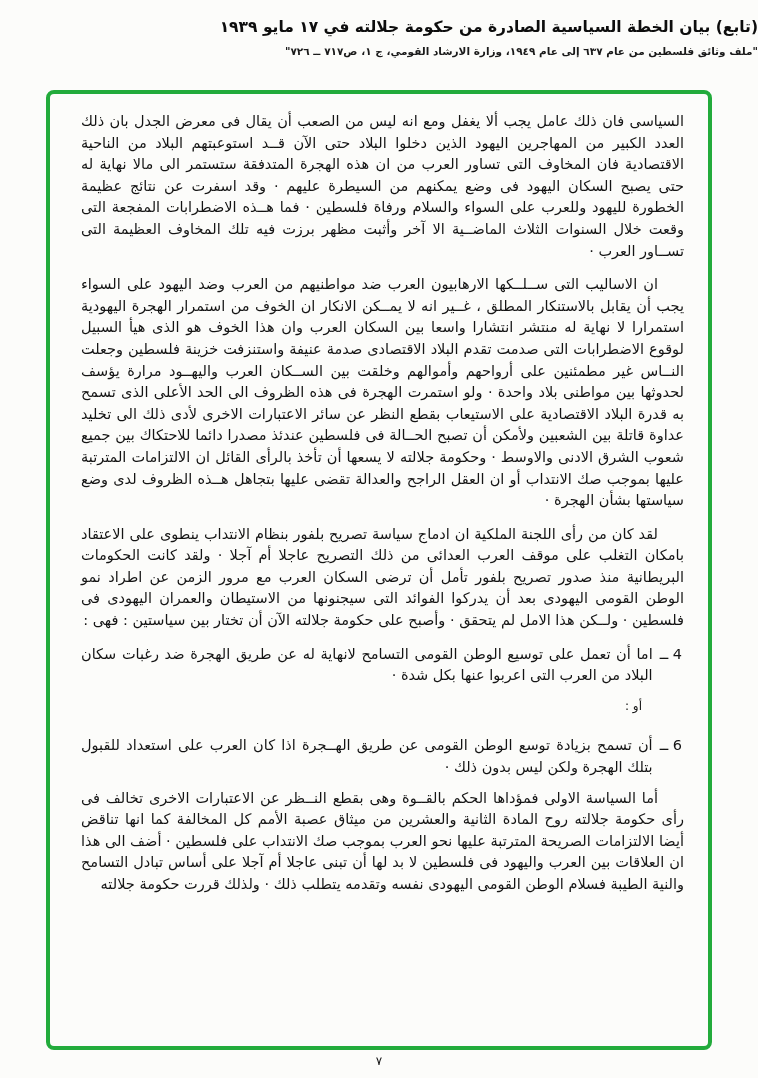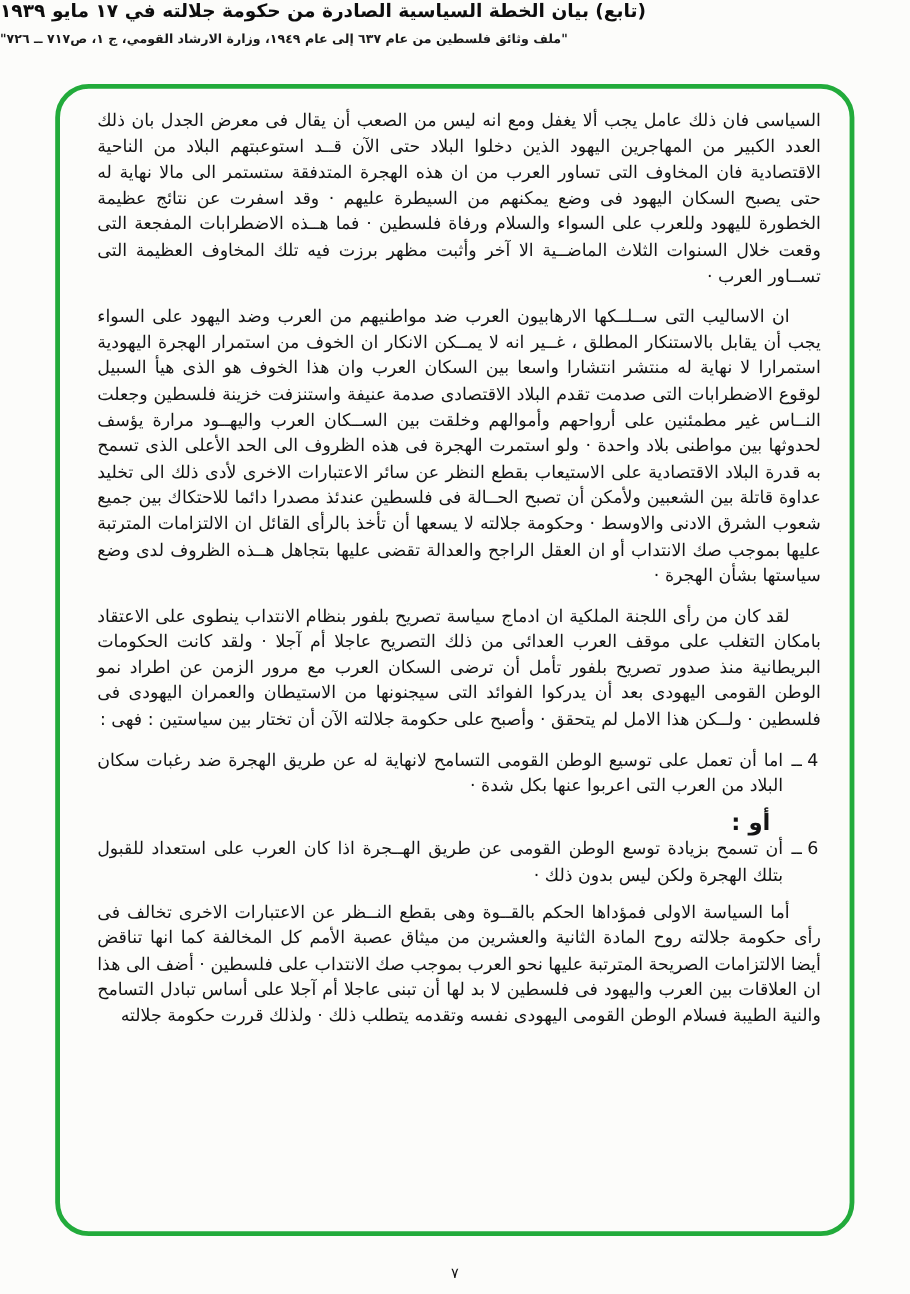--- a/index.html
+++ b/index.html
@@ -7,36 +7,36 @@
   body {
     width: 758px; height: 1078px;
     background: #fcfcfa;
     font-family: "DejaVu Sans", sans-serif;
     direction: rtl;
     color: #141414;
     overflow: hidden;
   }
   .page { position: relative; width: 758px; height: 1078px; }
 
-  .header { text-align: left; }
+  .header { text-align: right; padding-top: 18px; }
   .title {
     font-size: 15.5px; font-weight: bold; color: #0d0d0d;
     letter-spacing: 0.2px;
   }
   .subtitle {
     font-size: 10.5px; font-weight: bold; color: #1a1a1a;
     margin-top: 9px;
   }
 
   .content-box {
     position: absolute;
-    top: 70px; left: 46px;
+    top: 90px; left: 46px;
     width: 666px; height: 960px;
     border: 4px solid #22ab3b;
-    border-radius: 28px;
+    border-radius: 8px;
     padding: 17px 24px 0 31px;
     background: transparent;
   }
 
   .para {
     font-size: 14.5px;
     line-height: 21.6px;
     text-align: justify;
     margin: 0 0 12px 0;
     font-weight: 500;
@@ -49,23 +49,23 @@
     font-size: 14.5px;
     line-height: 21.6px;
     text-align: justify;
     margin: 0 2px 9px 0;
     font-weight: 500;
   }
   .list-item .num { white-space: nowrap; flex: 0 0 auto; }
   .list-item .itext { flex: 1 1 auto; text-align: justify; }
 
   .or-sep {
-    font-size: 19px;
-    font-weight: bold;
-    margin: 0 42px 1px 0;
+    font-size: 12px;
+    font-weight: normal;
+    margin: 0 42px 18px 0;
     line-height: 21.6px;
   }
 
   .footer {
     position: absolute;
     bottom: 10px; left: 0;
     width: 100%;
     text-align: center;
     font-size: 12px;
     color: #111;

